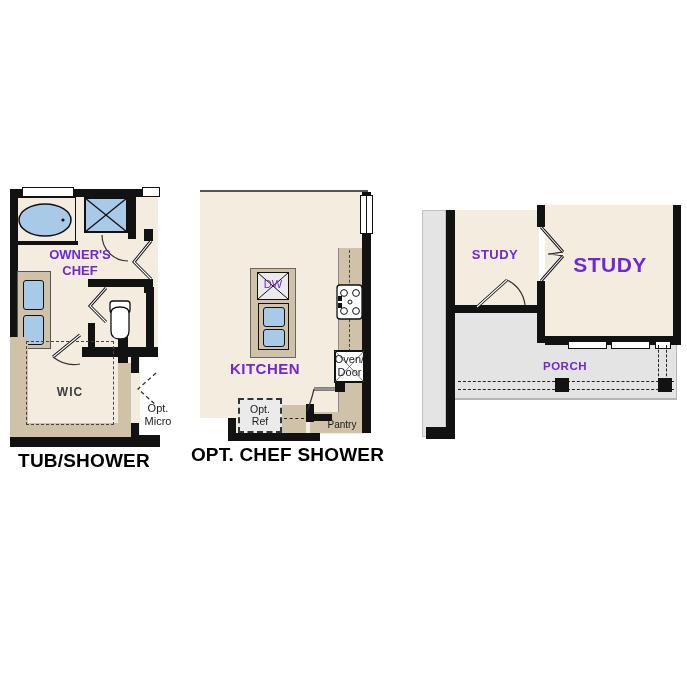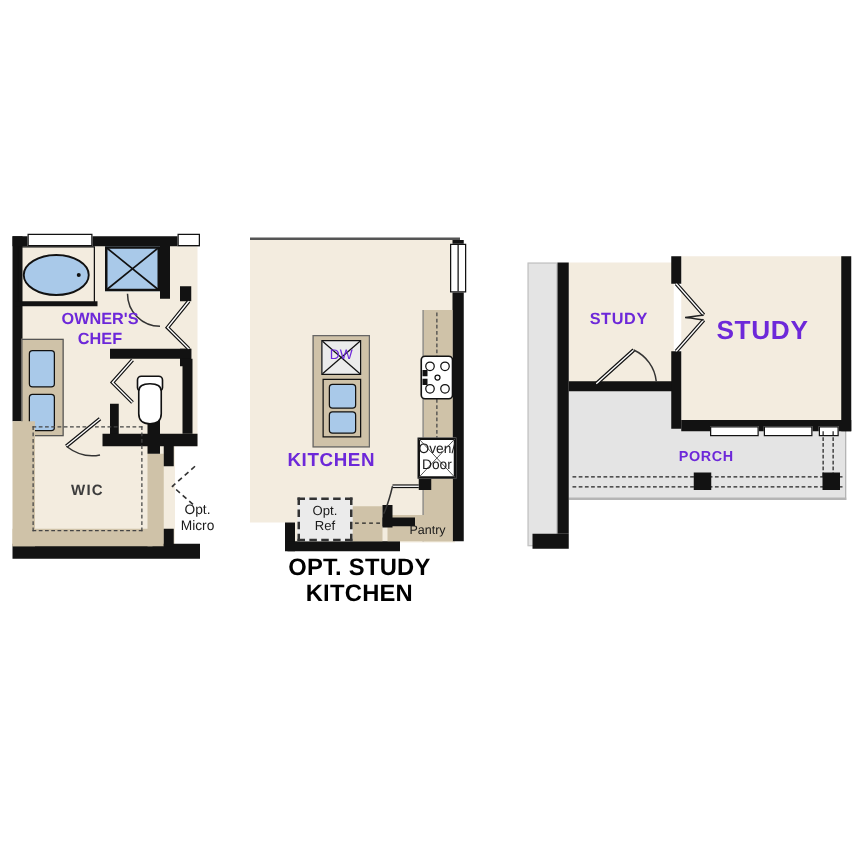--- a/index.html
+++ b/index.html
@@ -102,20 +102,21 @@
       <div>CHEF</div>
     </div>
     <div class="lbl" style="left:30px;top:200px;width:60px;font-size:12px;letter-spacing:1px;color:#3c3c3c;">WIC</div>
     <div class="sm" style="left:126px;top:217px;width:44px;font-size:11px;">
       <div>Opt.</div>
       <div>Micro</div>
     </div>
   </div>
 
   <div class="caption" style="left:8px;top:450px;width:152px;font-size:19px;">
+    <div>TUB/SHOWER</div>
   </div>
 
   <div class="plan" style="left:198px;top:190px;width:178px;height:254px;">
     <div class="floor" style="left:2px;top:2px;width:164px;height:226px;"></div>
     <div class="floor" style="left:30px;top:228px;width:136px;height:16px;"></div>
     <div class="abs" style="left:2px;top:0;width:168px;height:2px;background:#555;"></div>
 
     <div class="wall" style="left:164px;top:2px;width:9px;height:241px;"></div>
     <div class="win" style="left:162px;top:5px;width:13px;height:39px;"></div>
 
@@ -177,21 +178,21 @@
       <div>Door</div>
     </div>
     <div class="lbl" style="left:12px;top:170px;width:110px;font-size:15px;letter-spacing:.5px;">KITCHEN</div>
     <div class="sm" style="left:40px;top:213px;width:44px;font-size:10.5px;">
       <div>Opt.</div>
       <div>Ref</div>
     </div>
     <div class="sm" style="left:122px;top:229px;width:44px;font-size:10px;">Pantry</div>
   </div>
 
-  <div class="caption" style="left:190px;top:444px;width:195px;font-size:19px;">OPT. STUDY KITCHEN</div>
+  <div class="caption" style="left:190px;top:444px;width:195px;font-size:19px;">OPT. CHEF SHOWER</div>
 
   <div class="plan" style="left:422px;top:205px;width:262px;height:240px;">
     <div class="gray bord" style="left:0;top:5px;width:24px;height:227px;border:1px solid #c3c3c3;"></div>
     <div class="gray bord" style="left:33px;top:107px;width:222px;height:88px;border-right:1px solid #b5b5b5;border-bottom:2px solid #b5b5b5;"></div>
 
     <div class="floor" style="left:33px;top:5px;width:84px;height:98px;"></div>
     <div class="floor" style="left:123px;top:0;width:130px;height:133px;"></div>
 
     <div class="wall" style="left:24px;top:5px;width:9px;height:217px;"></div>
     <div class="wall" style="left:4px;top:222px;width:29px;height:12px;"></div>

